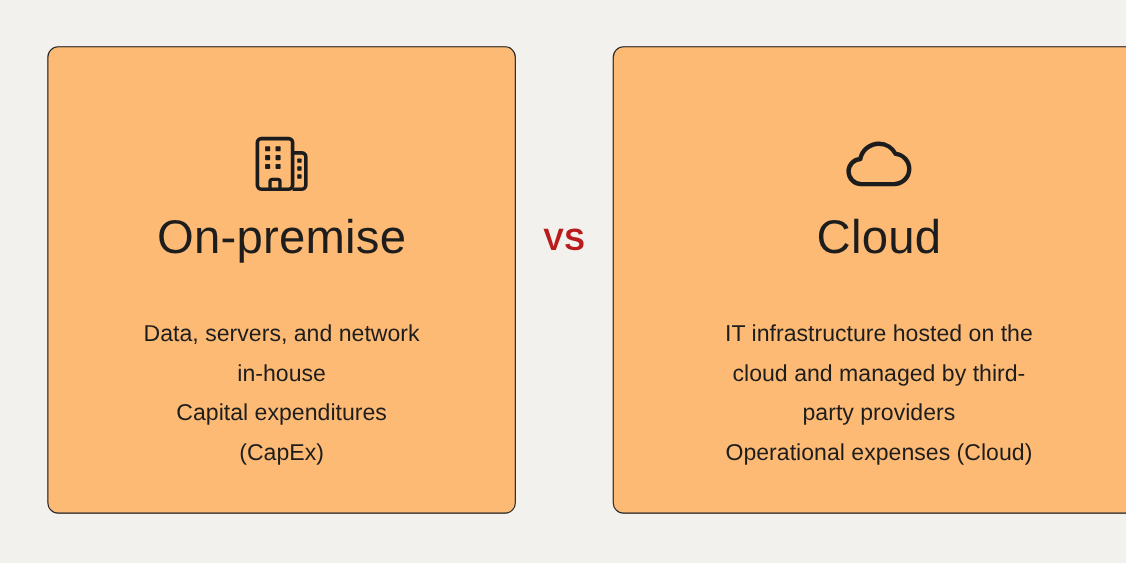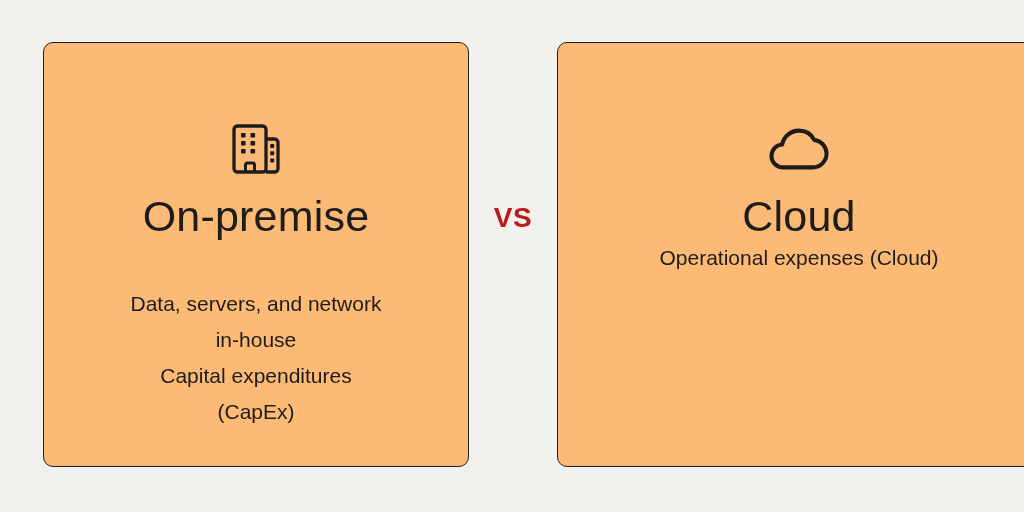--- a/index.html
+++ b/index.html
@@ -95,16 +95,19 @@
     <div class="icon-slot">
       <span>
         <svg width="62" height="44" viewBox="-1.5 2.5 27 19" fill="none">
           <g transform="translate(24,0) scale(-1,1)">
             <path d="M19.35 10.04C18.67 6.59 15.64 4 12 4 9.11 4 6.6 5.64 5.35 8.04 2.34 8.36 0 10.91 0 14c0 3.31 2.69 6 6 6h13c2.76 0 5-2.24 5-5 0-2.64-2.05-4.78-4.65-4.96z" stroke="#1c1c1c" stroke-width="1.75" stroke-linejoin="round"></path>
           </g>
         </svg>
       </span>
     </div>
     <div class="card-title">Cloud</div>
+    <div class="card-desc">IT infrastructure hosted on the
+cloud and managed by third-
+party providers</div>
     <div class="card-detail">Operational expenses (Cloud)</div>
   </div>
 
 </div>
 
 </body></html>

